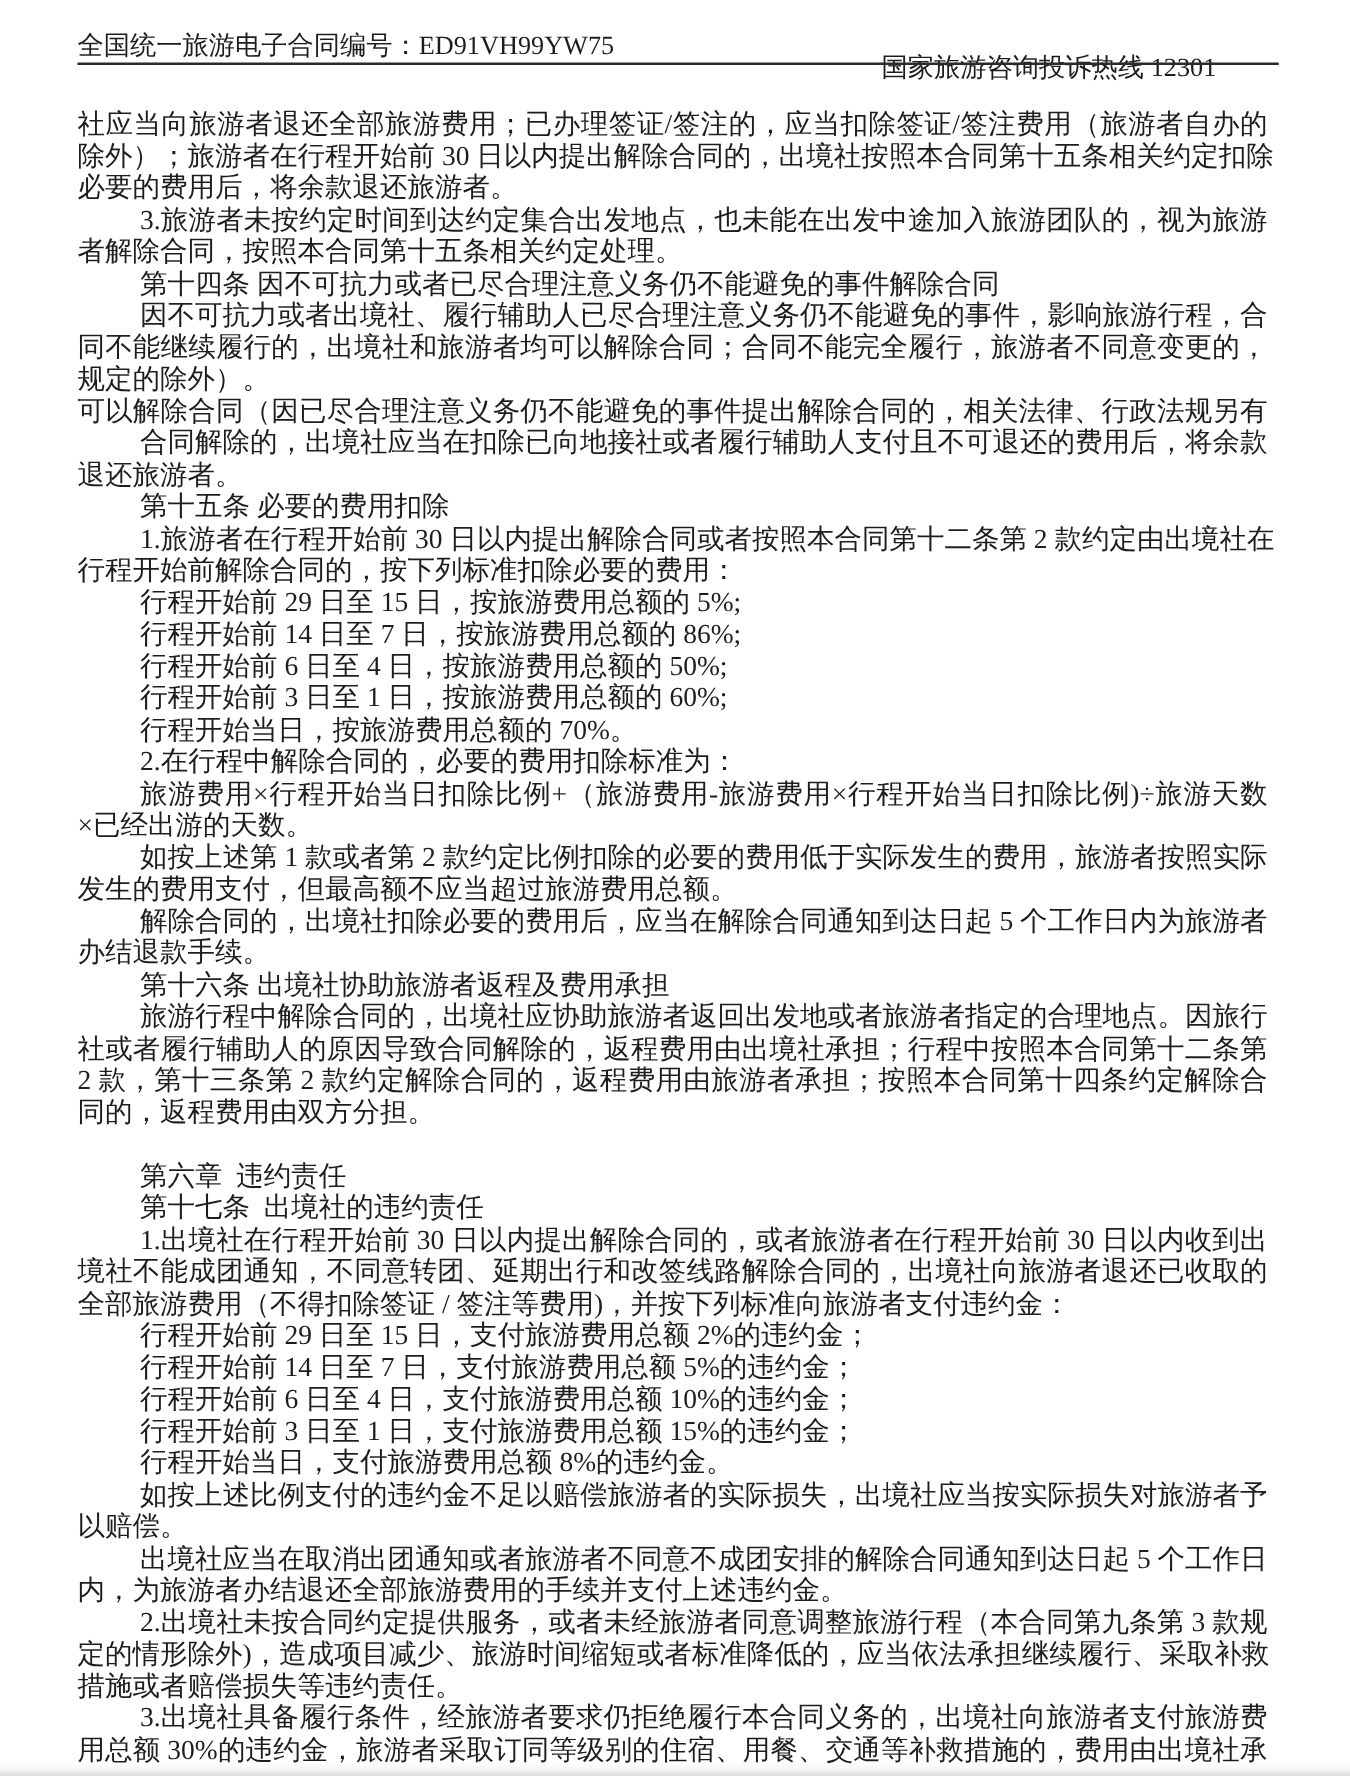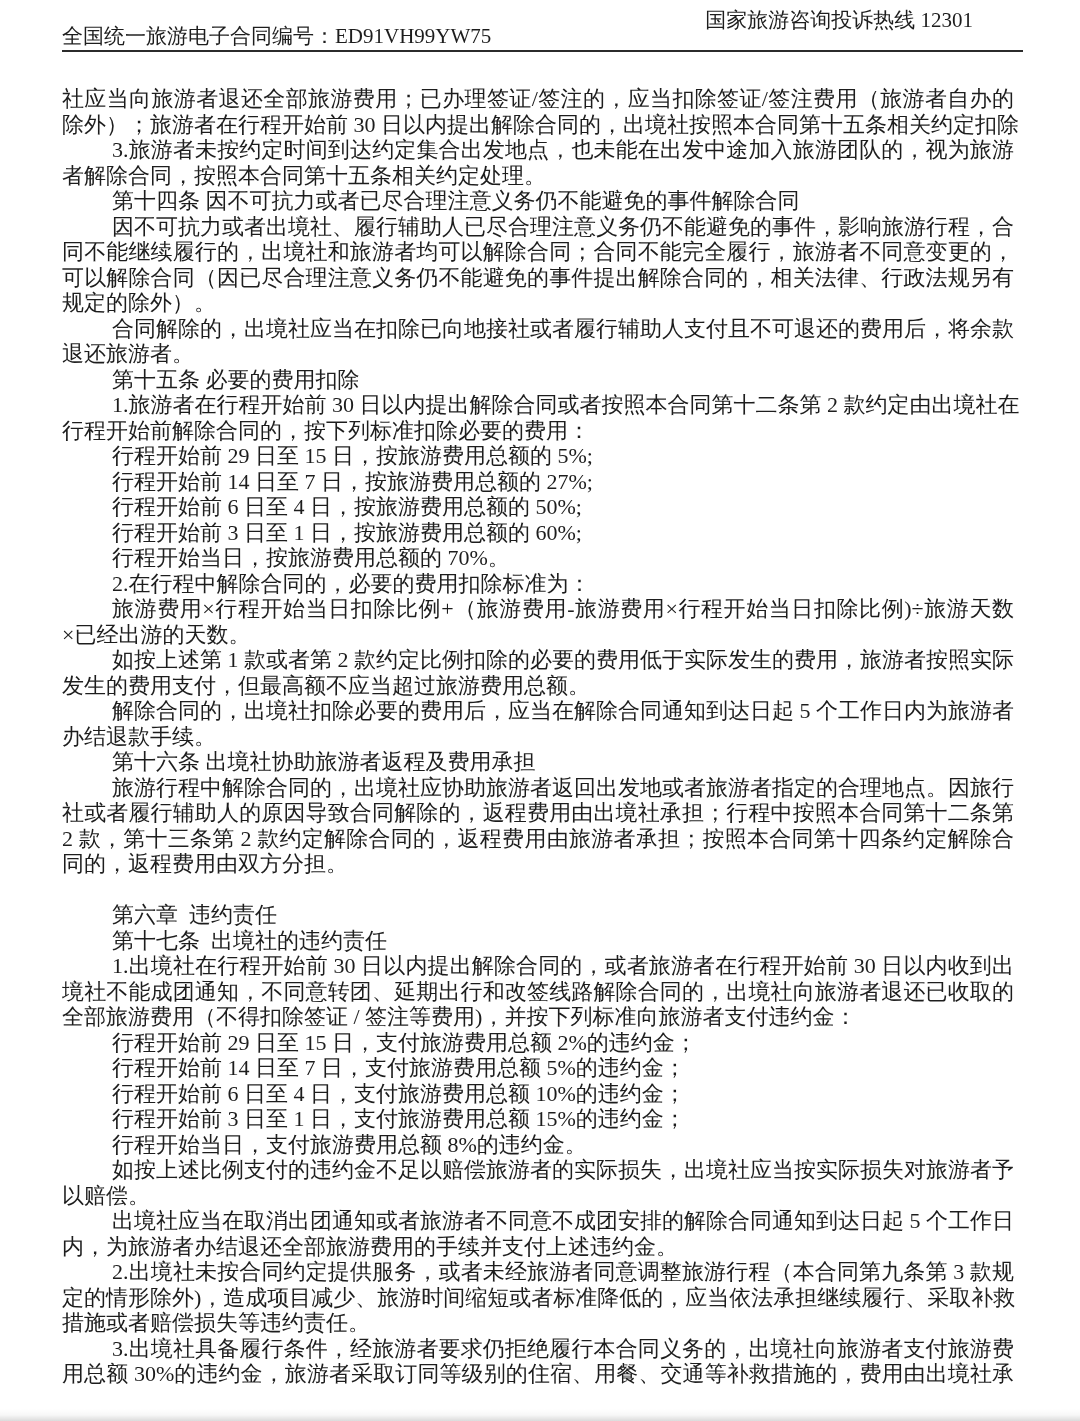--- a/index.html
+++ b/index.html
@@ -26,21 +26,21 @@
     left: 62px;
     top: 23px;
     font-size: 21px;
     line-height: 26px;
     white-space: pre;
     color: #1d1d1d;
   }
   .header-right {
     position: absolute;
     right: 107px;
-    top: 7px;
+    top: 41px;
     font-size: 21px;
     line-height: 26px;
     white-space: pre;
     color: #1d1d1d;
   }
   .header-rule {
     position: absolute;
     left: 62px;
     top: 50px;
     width: 961px;
@@ -87,34 +87,35 @@
 
   <div class="header-left"><span>全国统一旅游电子合同编号：</span><span>ED91VH99YW75</span></div>
 
   <div class="header-right">国家旅游咨询投诉热线 12301</div>
 
   <div class="header-rule"></div>
 
   <div class="doc" id="doc-body">
       <div class="line fill">社应当向旅游者退还全部旅游费用；已办理签证/签注的，应当扣除签证/签注费用（旅游者自办的</div>
       <div class="line fill">除外）；旅游者在行程开始前 30 日以内提出解除合同的，出境社按照本合同第十五条相关约定扣除</div>
+      <div class="line">必要的费用后，将余款退还旅游者。</div>
       <div class="line indent fill">3.旅游者未按约定时间到达约定集合出发地点，也未能在出发中途加入旅游团队的，视为旅游</div>
       <div class="line">者解除合同，按照本合同第十五条相关约定处理。</div>
       <div class="line indent">第十四条 因不可抗力或者已尽合理注意义务仍不能避免的事件解除合同</div>
       <div class="line indent fill">因不可抗力或者出境社、履行辅助人已尽合理注意义务仍不能避免的事件，影响旅游行程，合</div>
       <div class="line fill">同不能继续履行的，出境社和旅游者均可以解除合同；合同不能完全履行，旅游者不同意变更的，</div>
+      <div class="line">规定的除外）。</div>
       <div class="line fill">可以解除合同（因已尽合理注意义务仍不能避免的事件提出解除合同的，相关法律、行政法规另有</div>
-      <div class="line">规定的除外）。</div>
       <div class="line indent fill">合同解除的，出境社应当在扣除已向地接社或者履行辅助人支付且不可退还的费用后，将余款</div>
       <div class="line">退还旅游者。</div>
       <div class="line indent">第十五条 必要的费用扣除</div>
       <div class="line indent fill">1.旅游者在行程开始前 30 日以内提出解除合同或者按照本合同第十二条第 2 款约定由出境社在</div>
       <div class="line">行程开始前解除合同的，按下列标准扣除必要的费用：</div>
       <div class="line indent">行程开始前 29 日至 15 日，按旅游费用总额的 5%;</div>
-      <div class="line indent">行程开始前 14 日至 7 日，按旅游费用总额的 27%;</div>
+      <div class="line indent">行程开始前 14 日至 7 日，按旅游费用总额的 86%;</div>
       <div class="line indent">行程开始前 6 日至 4 日，按旅游费用总额的 50%;</div>
       <div class="line indent">行程开始前 3 日至 1 日，按旅游费用总额的 60%;</div>
       <div class="line indent">行程开始当日，按旅游费用总额的 70%。</div>
       <div class="line indent">2.在行程中解除合同的，必要的费用扣除标准为：</div>
       <div class="line indent fill">旅游费用×行程开始当日扣除比例+（旅游费用-旅游费用×行程开始当日扣除比例)÷旅游天数</div>
       <div class="line">×已经出游的天数。</div>
       <div class="line indent fill">如按上述第 1 款或者第 2 款约定比例扣除的必要的费用低于实际发生的费用，旅游者按照实际</div>
       <div class="line">发生的费用支付，但最高额不应当超过旅游费用总额。</div>
       <div class="line indent fill">解除合同的，出境社扣除必要的费用后，应当在解除合同通知到达日起 5 个工作日内为旅游者</div>
       <div class="line">办结退款手续。</div>

